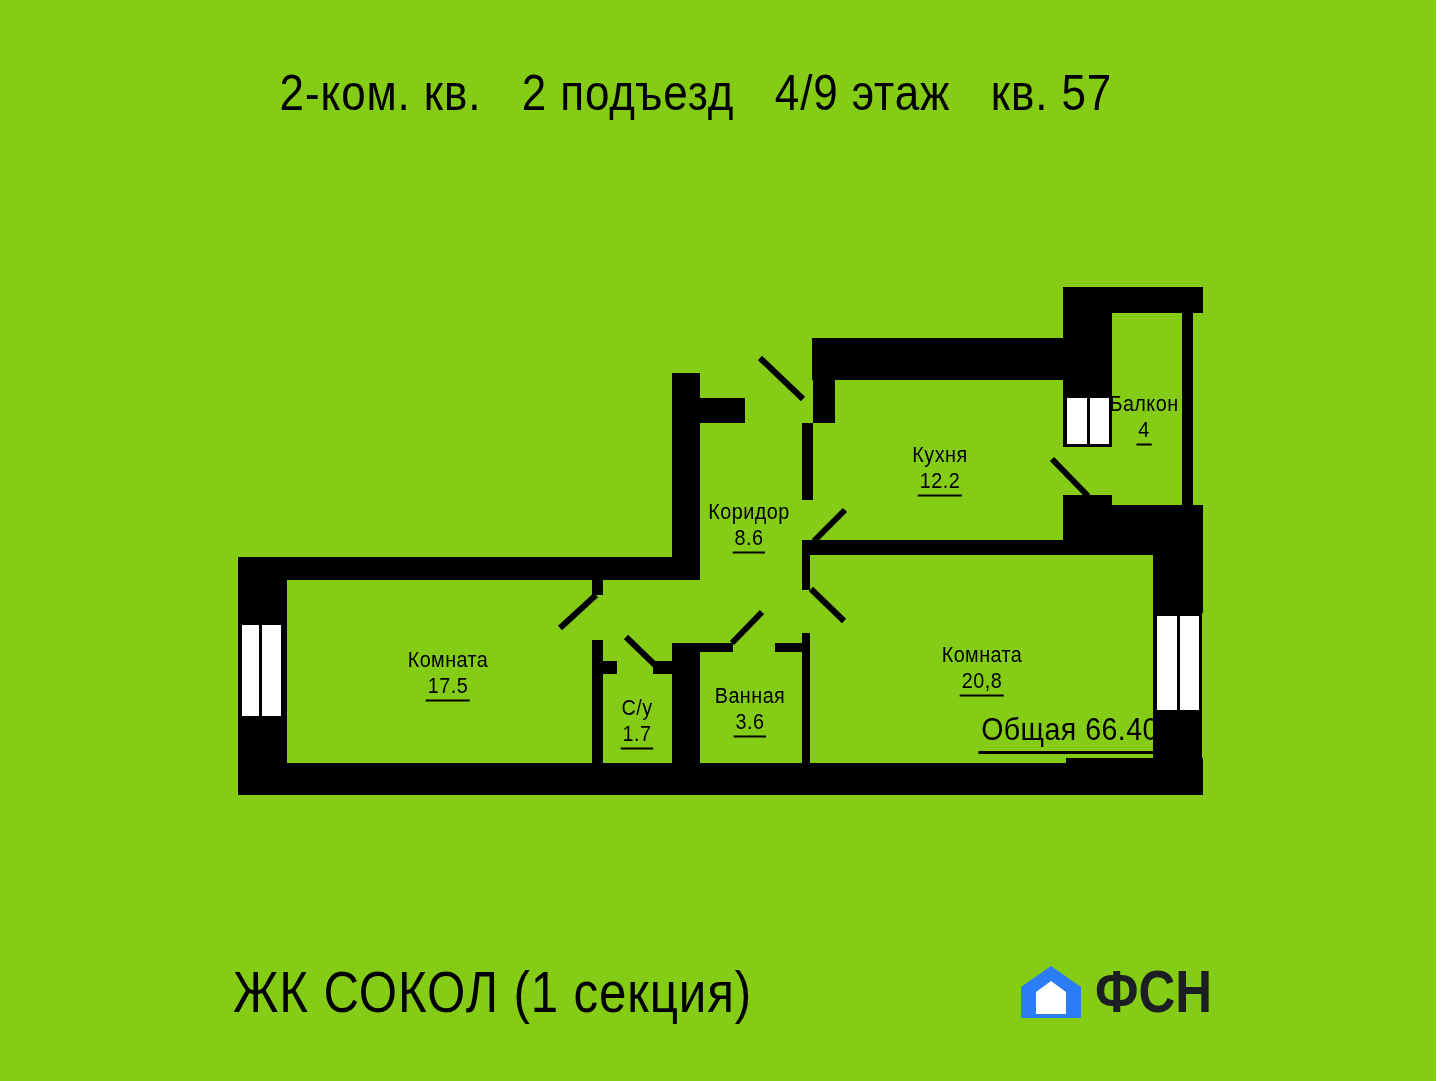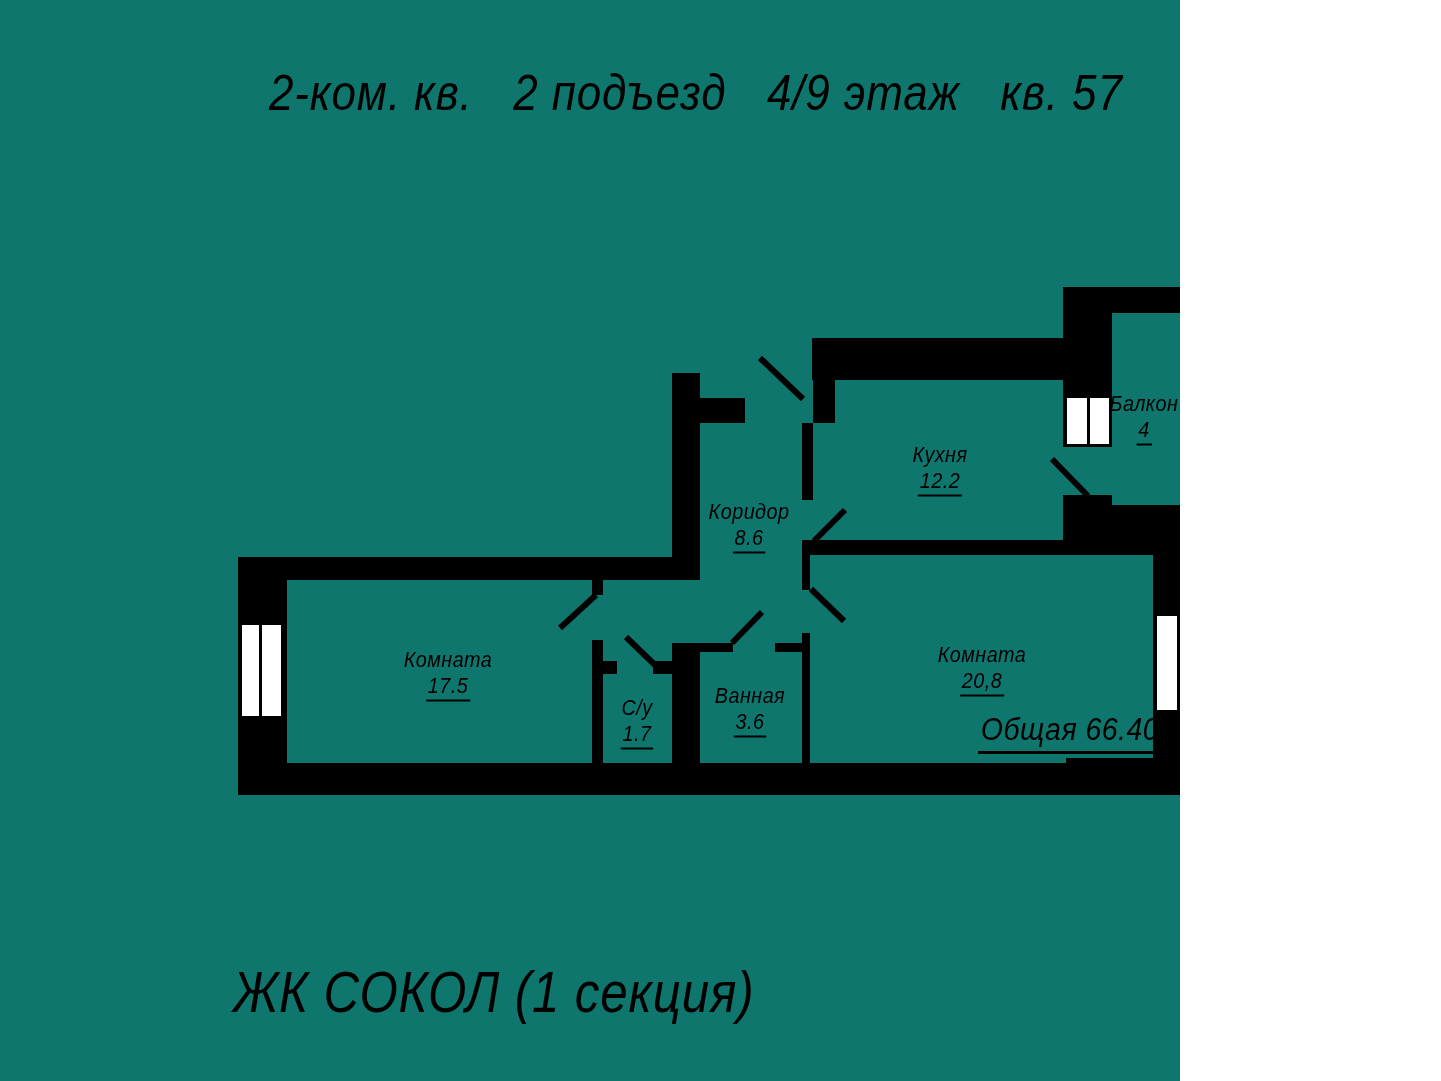--- a/index.html
+++ b/index.html
@@ -1,18 +1,18 @@
 <!DOCTYPE html>
 <html><head>
 <meta charset="utf-8">
 <style>
   html,body{margin:0;padding:0;background:#ffffff;}
   .stage{
-    position:relative;width:1180px;height:1081px;background:#0f766e;overflow:hidden;
-    font-family:"Liberation Sans",sans-serif;color:#000;font-style:italic;
+    position:relative;width:1436px;height:1081px;background:#84cc16;overflow:hidden;
+    font-family:"Liberation Sans",sans-serif;color:#000;
   }
   
   .title-row{
     position:absolute;left:0;top:58px;width:1441px;height:70px;
     display:flex;justify-content:center;align-items:center;column-gap:46px;
     transform:scaleX(0.88) translateX(-28px);transform-origin:center;
     font-size:50px;font-weight:400;letter-spacing:1px;white-space:nowrap;
   }
   
   svg.plan{position:absolute;left:0;top:0;}
@@ -149,14 +149,21 @@
   </div>
   <div class="room-label" style="left:982px;top:669px;">
     <span>Комната</span><br>
     <span class="area">20,8</span>
   </div>
 
   <div class="total-label" style="left:1070px;top:733px;">Общая 66.40</div>
 
   <div class="project-name">ЖК СОКОЛ (1 секция)</div>
 
+  <div class="brand">
+    <svg width="62" height="54" viewBox="0 0 62 54">
+      <path fill="#2b7df5" d="M31 1 L61 22 V53 H1 V22 Z"></path>
+      <path fill="#ffffff" d="M31 16 L46 27 V49 H16 V27 Z"></path>
+    </svg>
+    <div class="brand-text" style="color: rgb(27, 31, 36);">ФСН</div>
+  </div>
 
 </div>
 
 </body></html>

